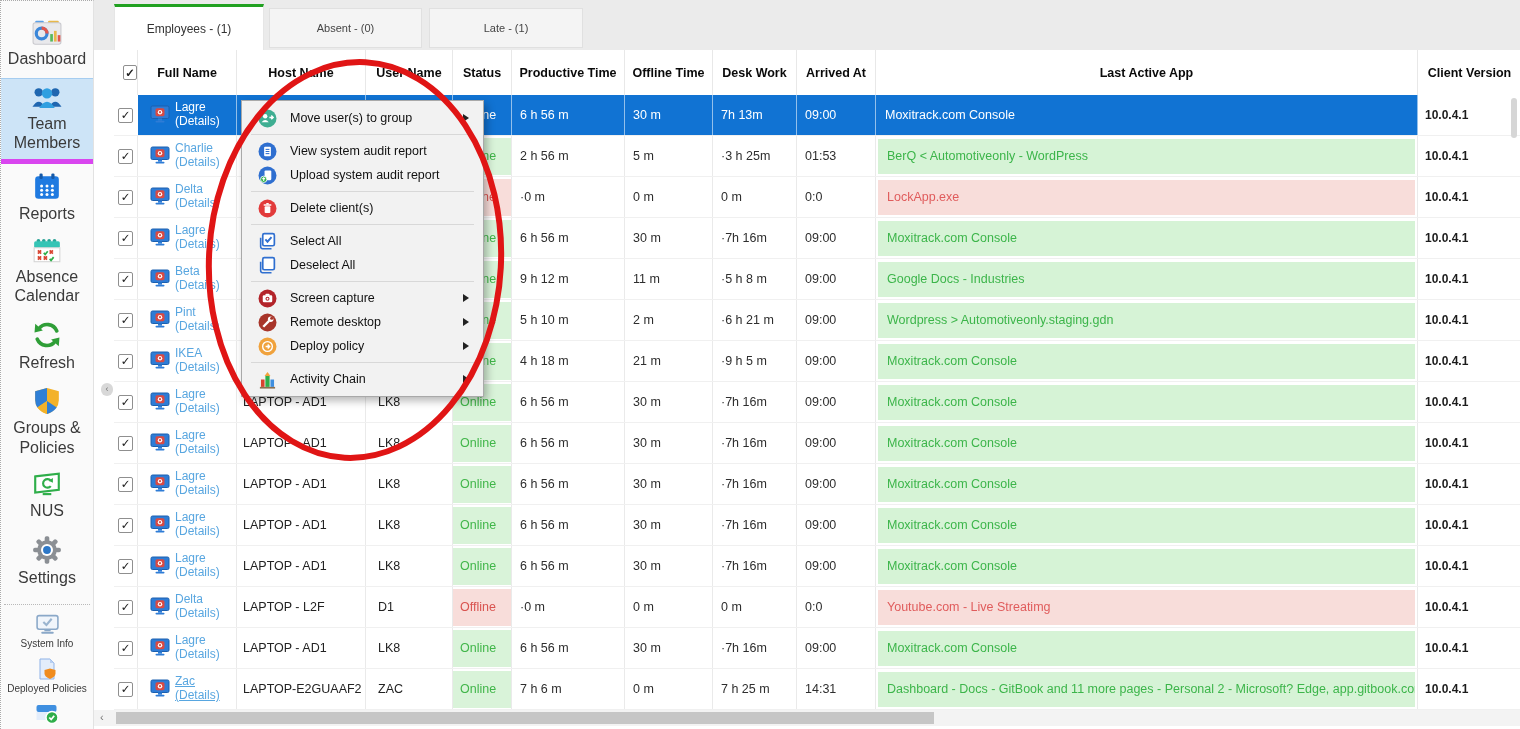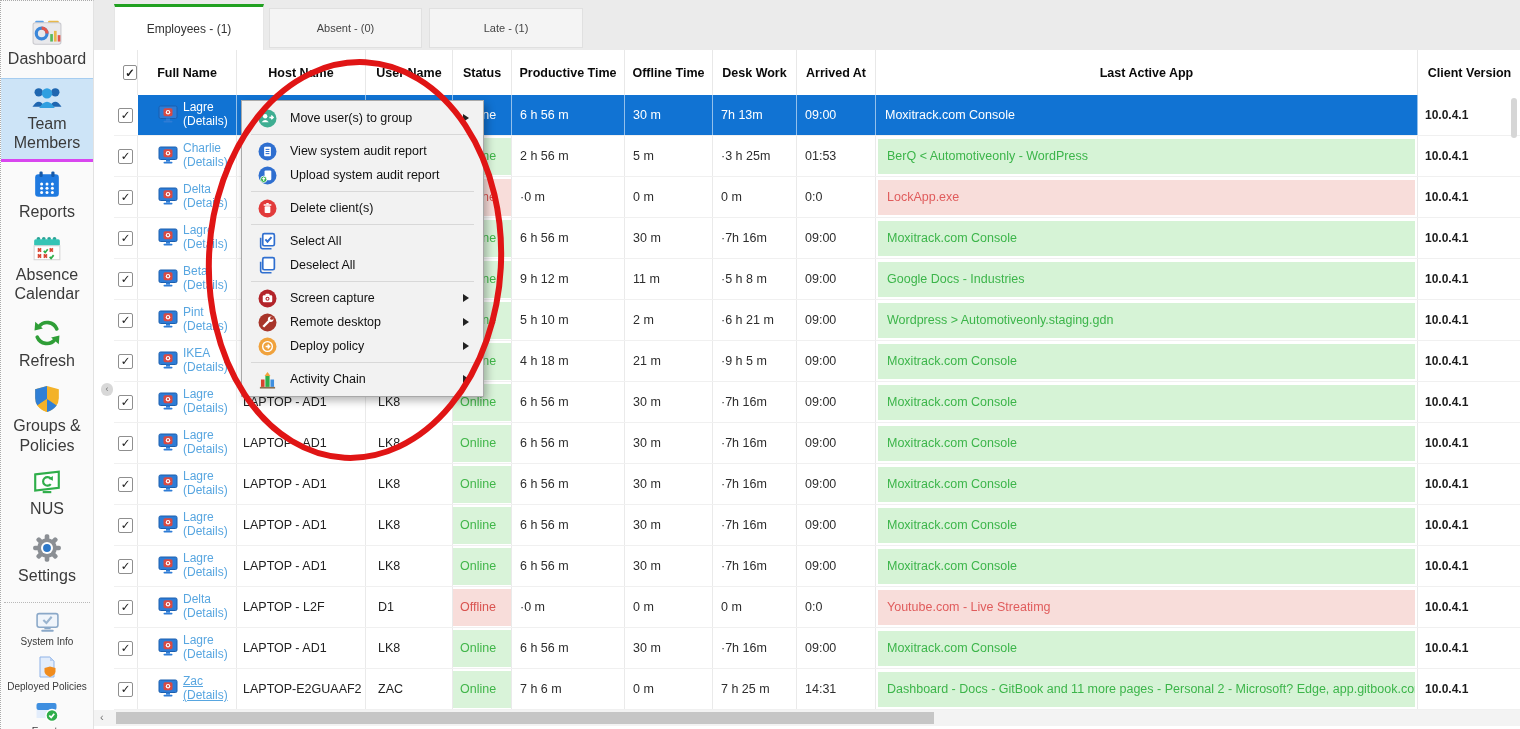--- a/index.html
+++ b/index.html
@@ -4,21 +4,21 @@
 <style>
   html,body{margin:0;padding:0;background:#fff;}
   #app{position:relative;width:1520px;height:729px;overflow:hidden;
        font-family:"Liberation Sans",sans-serif;background:#fff;border-left:1px dotted #aaa;box-sizing:border-box;}
   
   #sidebar{position:absolute;left:0;top:0;width:93px;height:729px;background:#fafafa;
            border-right:1px solid #e2e2e2;border-top:1px dotted #aaa;box-sizing:border-box;
            display:flex;flex-direction:column;align-items:center;padding-top:14px;}
   .sb-item{width:100%;display:flex;flex-direction:column;align-items:center;justify-content:center;
            padding:5px 2px 6px;margin-bottom:4px;cursor:pointer;box-sizing:border-box;}
-  .sb-item.active{background:#cde4f7;border-top:1px solid #a6cdf0;border-bottom:3px solid #d946ef;}
+  .sb-item.active{background:#cde4f7;border-top:1px solid #a6cdf0;border-bottom:5px solid #d946ef;}
   .sb-ico{display:block;line-height:0;margin-bottom:3px;}
   .sb-label{font-size:16px;color:#3a3a3a;text-align:center;line-height:1.2;}
   .sb-item.compact{padding:2px 1px 3px;margin-bottom:3px;}
   .sb-item.compact .sb-label{font-size:10px;}
   .sb-sep{width:86px;border-top:1px dotted #b9b9b9;margin:7px 0;}
   #splitter{position:absolute;left:100px;top:383px;width:12px;height:13px;border-radius:6px;
             background:#d8d8d8;color:#777;font-size:9px;line-height:13px;text-align:center;cursor:pointer;}
   
   #tabstrip{position:absolute;left:93px;top:0;width:1427px;height:50px;background:#ebebeb;}
   .tab{position:absolute;display:flex;align-items:center;justify-content:center;
@@ -38,21 +38,21 @@
   .trow{display:grid;grid-template-columns:var(--cols);height:41px;border-bottom:1px solid #f0f0f0;box-sizing:border-box;}
   .cell{display:flex;align-items:center;border-right:1px solid #eaeaea;box-sizing:border-box;
         font-size:12.5px;color:#2e2e2e;overflow:hidden;background:#fff;}
   .cell:last-child{border-right:none;}
   .cell.pad{padding-left:8px;}
   .cell-host{padding-left:6px;font-size:12.5px;color:#222;}
   .cell-user{padding-left:12px;color:#222;}
   .cell-version{padding-left:7px;font-size:12px;color:#1c1c1c;font-weight:bold;}
   .cbx{width:15px;height:15px;border:1.5px solid #8f8f8f;border-radius:2px;background:#fff;display:flex;
        align-items:center;justify-content:center;font-size:11.5px;color:#222;cursor:pointer;margin-left:4px;box-sizing:border-box;}
-  .cell-name{padding-left:20px;gap:5px;}
+  .cell-name{padding-left:12px;gap:5px;}
   .name-link{color:var(--link,#58a6e0);font-size:12px;line-height:1.15;cursor:pointer;}
   .name-link.underline{text-decoration:underline;}
   .tone-box{flex:1;align-self:stretch;display:flex;align-items:center;margin:1.5px 0;padding-left:7px;font-size:12.5px;}
   .tone-green{background:var(--online_bg,#d9f3d9);color:var(--online_text,#41b64a);}
   .tone-red{background:var(--offline_bg,#f8ddda);color:var(--offline_text,#d9534f);}
   .app-box{flex:1;align-self:stretch;display:flex;align-items:center;margin:2.5px 2px;padding-left:9px;font-size:12.5px;
            white-space:nowrap;overflow:hidden;}
   .app-green{background:var(--app_green_bg,#d6f3d6);color:var(--app_green_text,#3cb54a);}
   .app-red{background:var(--offline_bg,#f8ddda);color:var(--app_red_text,#e05c5c);}
   .trow.selected .cell{background:var(--selected_row,#1173d3);color:#fff;border-right:1px solid rgba(255,255,255,.55);}

